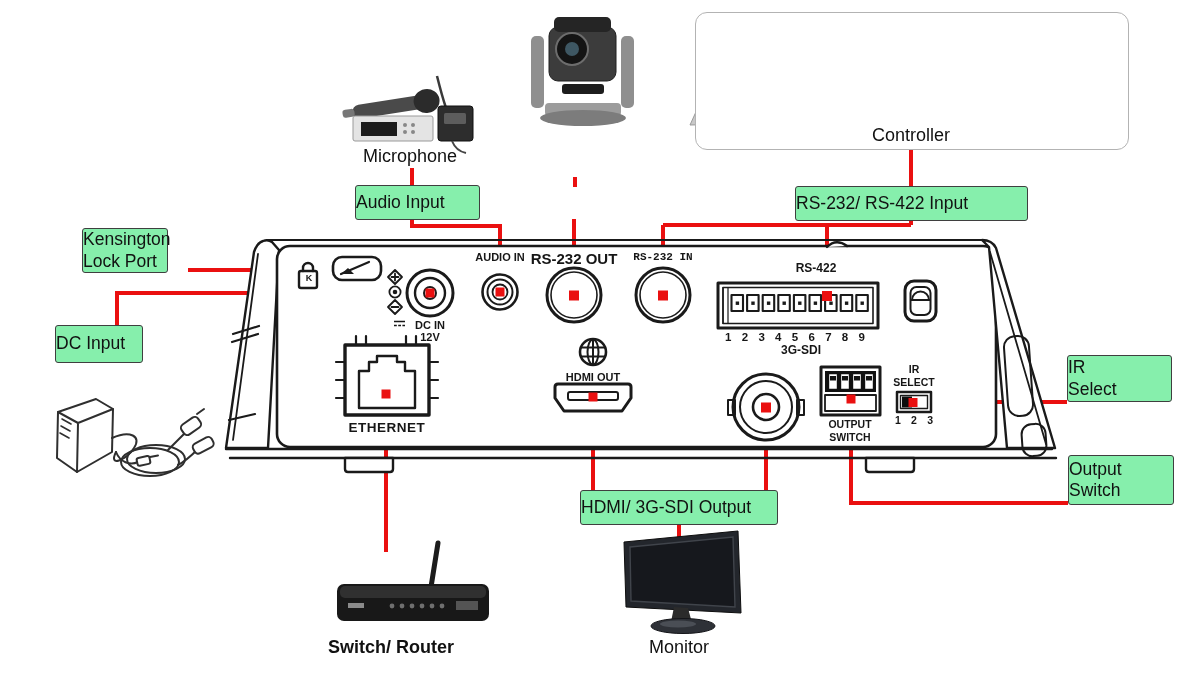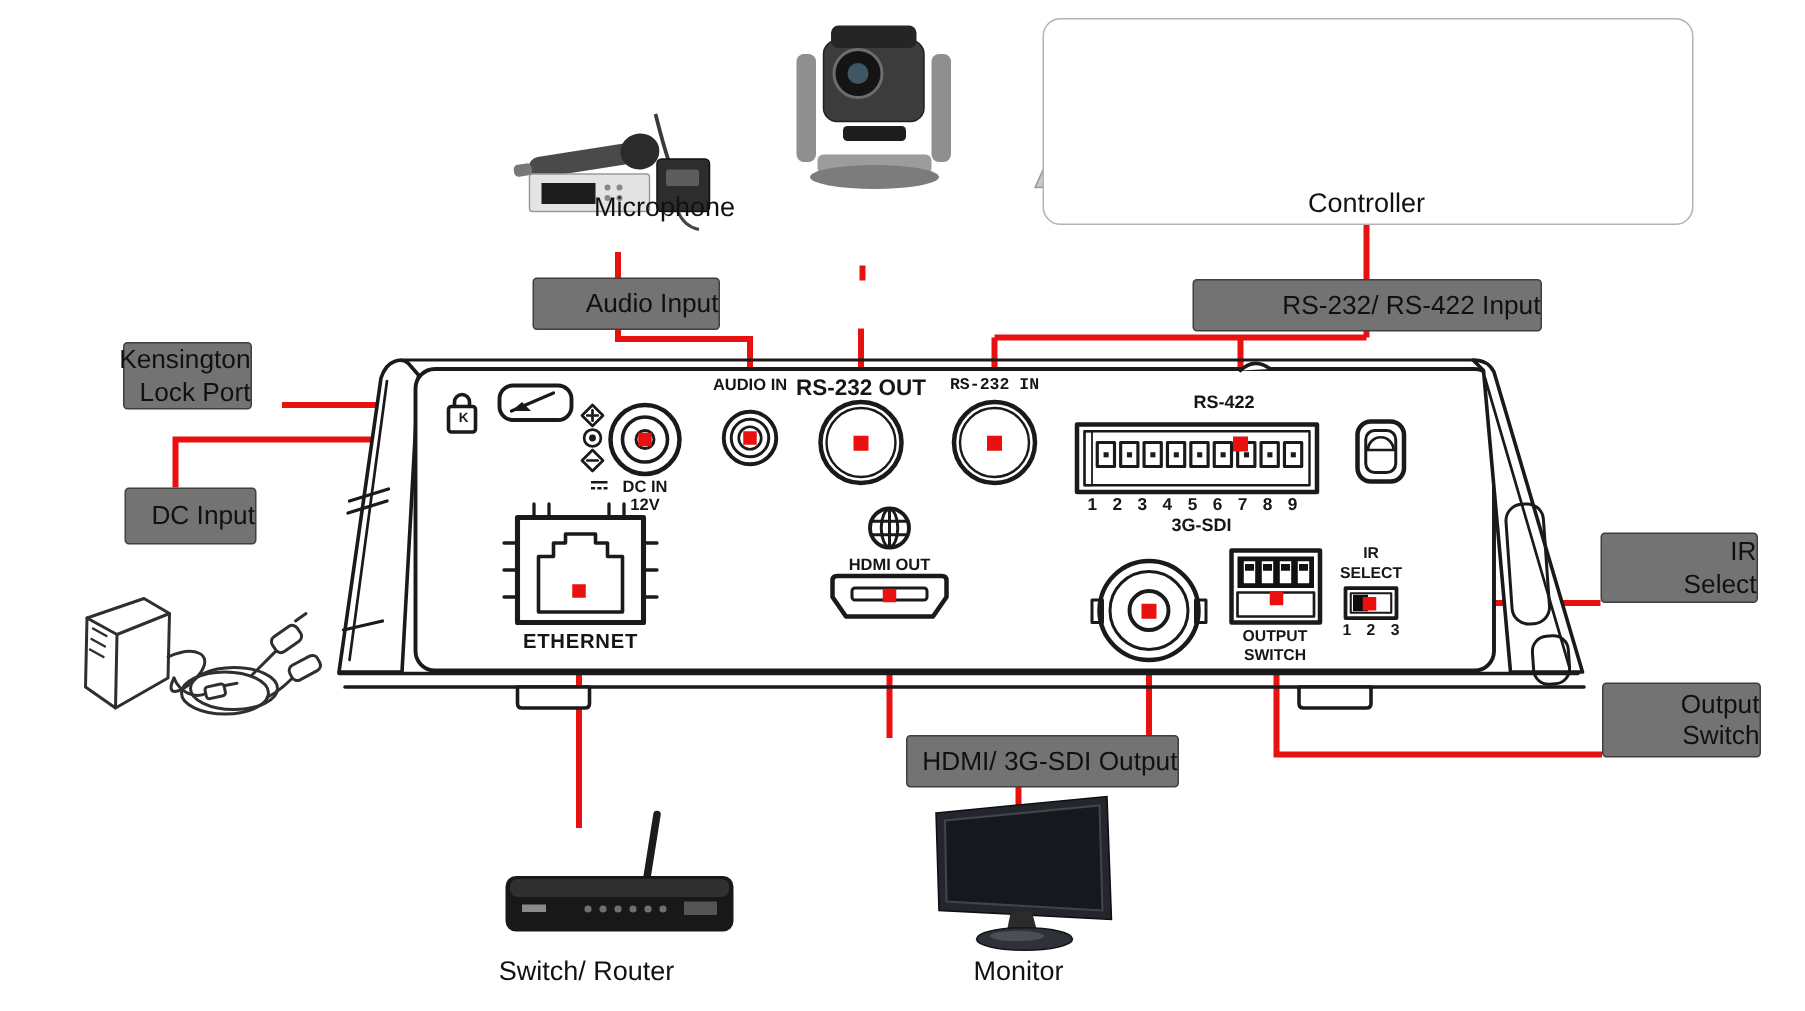--- a/index.html
+++ b/index.html
@@ -1,20 +1,20 @@
 <!DOCTYPE html>
 <html><head>
 <meta charset="utf-8">
 <style>
   html,body{margin:0;padding:0;background:#fff;}
   .stage{position:relative;width:1203px;height:674px;background:#fff;overflow:hidden;
          font-family:"Liberation Sans",sans-serif;color:#111;}
   .stage svg{position:absolute;left:0;top:0;}
-  .callout{position:absolute;display:flex;flex-direction:column;align-items:flex-end;justify-content:center;
-           background:#737373;border:1.6px solid #3f3f3f;border-radius:3px;font-size:17.5px;line-height:1.22;
+  .callout{position:absolute;display:flex;flex-direction:column;align-items:flex-start;justify-content:center;
+           background:#86efac;border:1.6px solid #3f3f3f;border-radius:3px;font-size:17.5px;line-height:1.22;
            text-align:center;box-sizing:border-box;}
   .plainlabel{position:absolute;text-align:center;font-size:18px;line-height:1.2;}
   .portlabel{position:absolute;text-align:center;font-weight:bold;color:#161616;line-height:1.1;}
   .pinrow{position:absolute;display:flex;justify-content:space-between;font-weight:bold;color:#161616;}
   .ctrlbox{position:absolute;border:1.6px solid #b3b3b3;border-radius:12px;background:#fff;box-sizing:border-box;}
   .dc-symbol{display:inline-block;margin-left:3px;}
 </style>
 </head>
 <body>
 
@@ -313,50 +313,50 @@
     <polygon points="674,607 688,608 692,623 671,622" fill="#2b2b2b"></polygon>
     <ellipse cx="683" cy="626" rx="32" ry="7.5" fill="#2e3137" stroke="#141519"></ellipse>
     <ellipse cx="678" cy="624" rx="18" ry="3.5" fill="#4a4e55"></ellipse>
   </g>
 </svg>
 
   <div class="callout" style="left:82px;top:228px;width:86px;height:45px;">
     <span>Kensington</span>
     <span>Lock Port</span>
   </div>
-  <div class="callout" style="left:55px;top:325px;width:88px;height:38px;margin-left:28px;">
+  <div class="callout" style="left:55px;top:325px;width:88px;height:38px;">
     <span>DC Input</span>
   </div>
   <div class="callout" style="left:355px;top:185px;width:125px;height:35px;">
     <span>Audio Input</span>
   </div>
   <div class="callout" style="left:795px;top:186px;width:233px;height:35px;">
     <span>RS-232/ RS-422 Input</span>
   </div>
-  <div class="callout" style="left:604px;top:490px;width:182px;height:35px;">
+  <div class="callout" style="left:580px;top:490px;width:198px;height:35px;">
     <span>HDMI/ 3G-SDI Output</span>
   </div>
   <div class="callout" style="left:1067px;top:355px;width:105px;height:47px;">
     <span>IR</span>
     <span>Select</span>
   </div>
   <div class="callout" style="left:1068px;top:455px;width:106px;height:50px;">
     <span>Output</span>
     <span>Switch</span>
   </div>
 
   <div class="ctrlbox" style="left:695px;top:12px;width:434px;height:138px;"></div>
 
-  <div class="plainlabel" style="left:330px;top:128px;width:160px;text-align:right;">
+  <div class="plainlabel" style="left:330px;top:146px;width:160px;">
     <span>Microphone</span>
   </div>
   <div class="plainlabel" style="left:831px;top:125px;width:160px;">
     <span>Controller</span>
   </div>
-  <div class="plainlabel" style="left:311px;top:637px;width:160px;">
+  <div class="plainlabel" style="left:311px;top:637px;width:160px;font-weight:bold;">
     <span>Switch/ Router</span>
   </div>
   <div class="plainlabel" style="left:599px;top:637px;width:160px;">
     <span>Monitor</span>
   </div>
 
   <div class="portlabel" style="left:455px;top:251px;width:90px;font-size:11px;">
     <span>AUDIO IN</span>
   </div>
   <div class="portlabel" style="left:529px;top:251px;width:90px;font-size:15px;">

